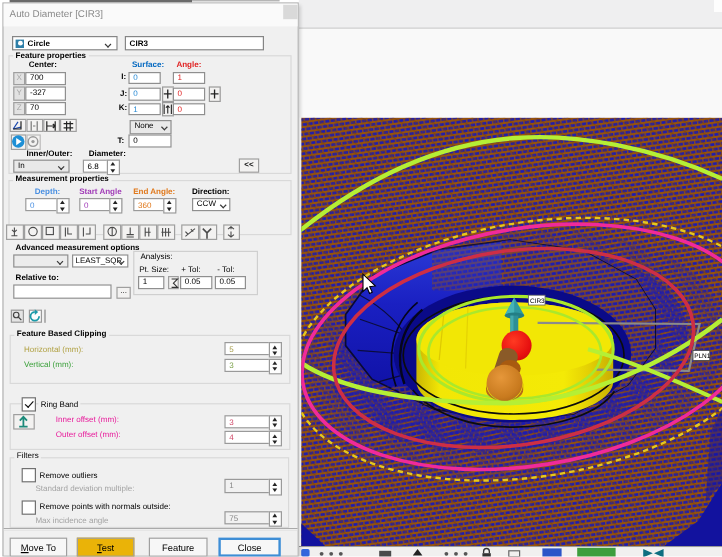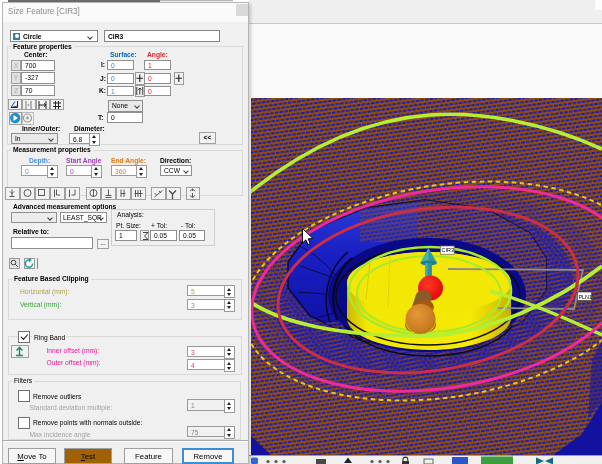--- a/index.html
+++ b/index.html
@@ -204,21 +204,21 @@
   <rect x="452" y="457" width="16" height="7" fill="#2b55c8"></rect>
   <rect x="481" y="456.5" width="32" height="7.5" fill="#3d9e3d"></rect>
   <path d="M536,457.5 l8,3.5 l-8,3.5 Z M553,457.5 l-8,3.5 l8,3.5 Z" fill="#0e6e80"></path>
 </g>
 </svg>
 
 <div class="abs" id="dlg" style="left:2px;top:2px;width:247px;height:462px;background:#f0f0f0;
   border:1px solid #b4b4b4;box-sizing:border-box;box-shadow:2px 2px 3px rgba(0,0,0,0.18);">
 </div>
 <div class="abs" style="left:3px;top:3px;width:245px;height:19px;background:#fafafa;"></div>
-<div class="lbl" style="left:8px;top:8px;font-size:8.2px;color:#8b8b8b;">Size Feature [CIR3]</div>
+<div class="lbl" style="left:8px;top:8px;font-size:8.2px;color:#8b8b8b;">Auto Diameter [CIR3]</div>
 <div class="abs" style="left:236px;top:4px;width:12px;height:12px;background:#d9d9d9;"></div>
 
 <div class="edit" style="left:10px;top:30px;width:88px;height:12px;border-color:#858585;"></div>
 <div class="abs" style="left:13px;top:32.5px;width:7px;height:7px;background:#2e7fa8;"></div>
 <div class="abs" style="left:14.5px;top:34px;width:4px;height:4px;border-radius:50%;background:#fff;"></div>
 <div class="lbl b" style="left:23px;top:33px;">Circle</div>
 <div class="chev" style="left:88px;top:34.5px;"></div>
 <div class="edit" style="left:104px;top:30px;width:116px;height:12px;border-color:#858585;"></div>
 <div class="lbl b" style="left:108px;top:33px;">CIR3</div>
 
@@ -400,23 +400,23 @@
 <div class="spin" style="left:187px;top:425.5px;width:48px;height:11.5px;background:#f1f1f1;">
   <div class="spv" style="color:#888;">75</div>
       <div class="spb" style="height:11.5px;">
         <div class="ua"></div>
         <div class="da"></div>
       </div>
 </div>
 
 <div class="abs" style="left:3px;top:440px;width:245px;height:1px;background:#aaa;border-bottom:1px solid #fff;"></div>
 <div class="btn" style="left:8px;top:448px;width:48px;height:16px;line-height:15px;background:#f7f7f7;font-size:7.8px;"><span style="text-decoration:underline;">M</span>ove To</div>
-<div class="btn" style="left:64px;top:448px;width:48px;height:16px;line-height:15px;background:#a16207;font-size:7.8px;"><span style="text-decoration:underline;">T</span>est</div>
+<div class="btn" style="left:64px;top:448px;width:48px;height:16px;line-height:15px;background:#eab308;font-size:7.8px;"><span style="text-decoration:underline;">T</span>est</div>
 <div class="btn" style="left:124px;top:448px;width:49px;height:16px;line-height:15px;background:#f7f7f7;font-size:7.8px;">Feature</div>
-<div class="btn" style="left:182px;top:448px;width:52px;height:16px;line-height:13px;background:#f7f7f7;font-size:7.8px;border:2px solid #3e8ed6;">Remove</div>
+<div class="btn" style="left:182px;top:448px;width:52px;height:16px;line-height:13px;background:#f7f7f7;font-size:7.8px;border:2px solid #3e8ed6;">Close</div>
 
 <svg class="abs" style="left:0;top:0;" width="250" height="464" viewBox="0 0 250 464">
   <g stroke="#222" stroke-width="1.1" fill="none">
     <path d="M139.8,74.5 v7.5 M136.5,78.2 h6.6"></path>
     <path d="M178.8,74.5 v7.5 M175.5,78.2 h6.6"></path>
   </g>
   <g stroke="#222" stroke-width="0.9" fill="none">
     <path d="M136.8,87 v8 M142.8,87 v8"></path>
     <path d="M139.8,94.5 v-6.5 M139.8,88 l-1.5,1.8 M139.8,88 l1.5,1.8"></path>
   </g>

